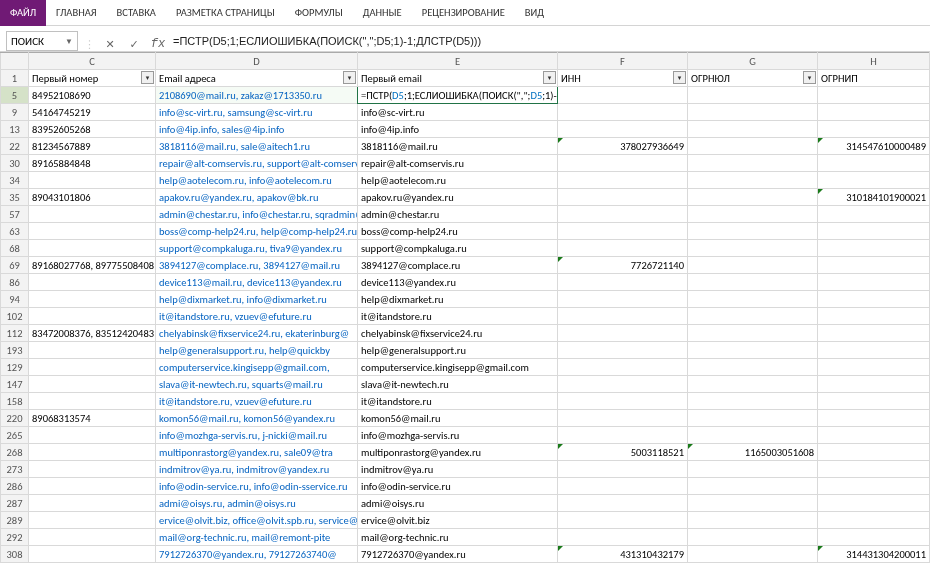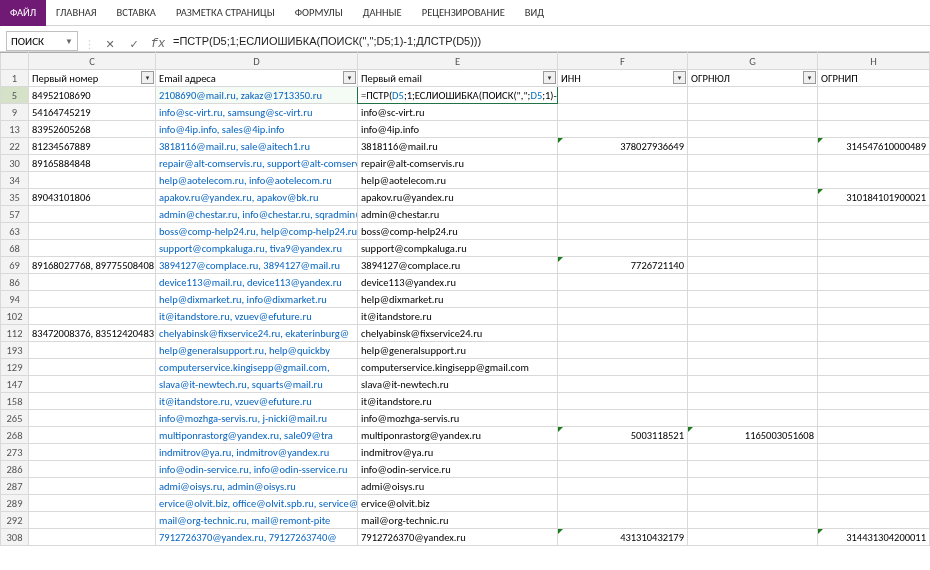--- a/index.html
+++ b/index.html
@@ -267,20 +267,29 @@
   <tr>
           <th class="rowh">158</th>
           <td class="data"></td>
           <td class="link">it@itandstore.ru, vzuev@efuture.ru</td>
           <td class="data">it@itandstore.ru</td>
           <td class="data"></td>
           <td class="data"></td>
           <td class="data"></td>
         </tr>
   <tr>
+          <th class="rowh">220</th>
+          <td class="data">89068313574</td>
+          <td class="link">komon56@mail.ru, komon56@yandex.ru</td>
+          <td class="data">komon56@mail.ru</td>
+          <td class="data"></td>
+          <td class="data"></td>
+          <td class="data"></td>
+        </tr>
+  <tr>
           <th class="rowh">265</th>
           <td class="data"></td>
           <td class="link">info@mozhga-servis.ru, j-nicki@mail.ru</td>
           <td class="data">info@mozhga-servis.ru</td>
           <td class="data"></td>
           <td class="data"></td>
           <td class="data"></td>
         </tr>
   <tr>
           <th class="rowh">268</th>

